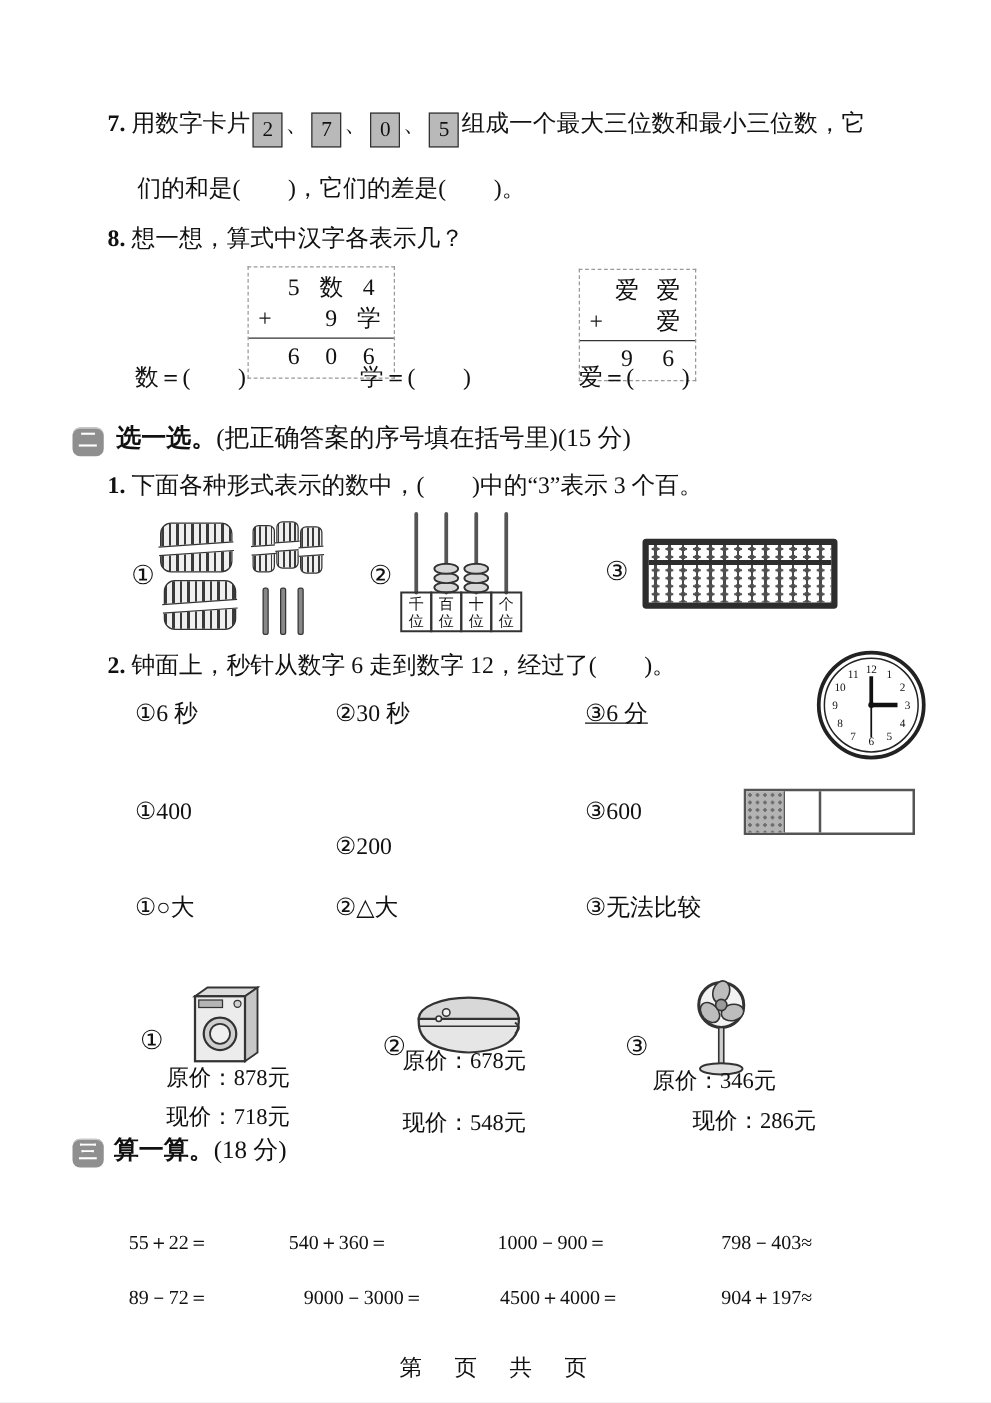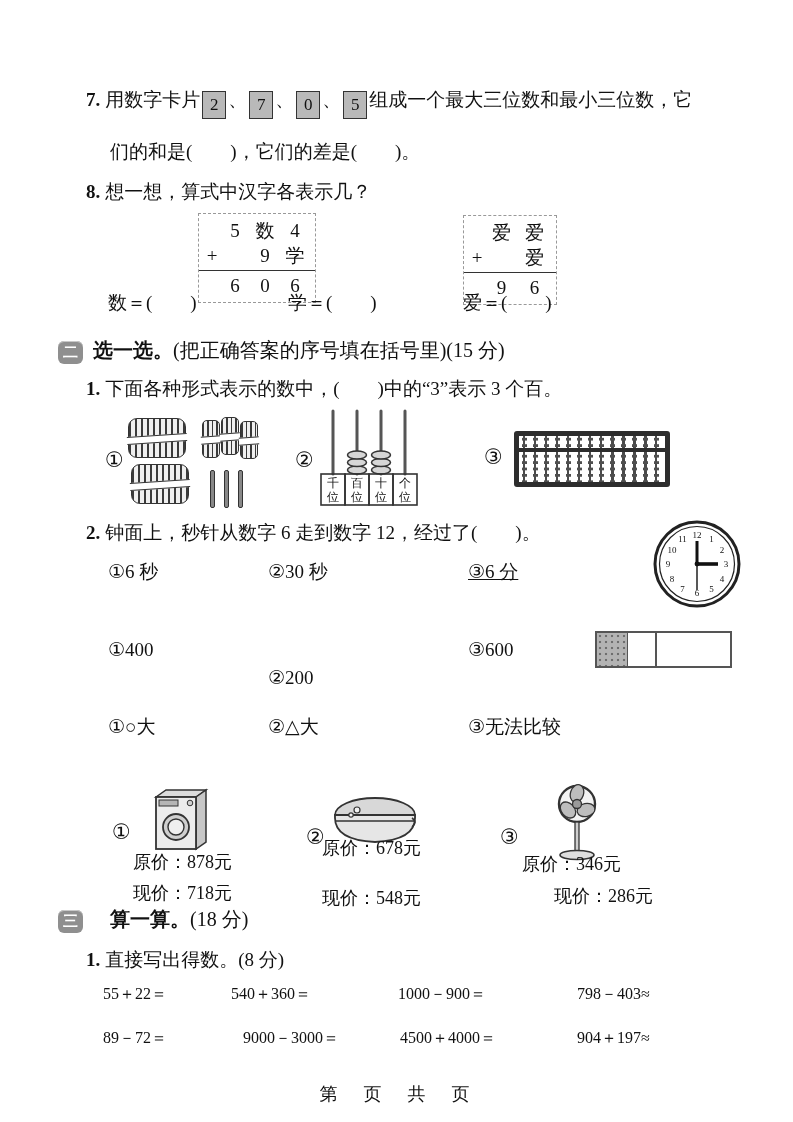--- a/index.html
+++ b/index.html
@@ -238,26 +238,23 @@
     </g>
     <circle cx="29" cy="20" r="4.5" fill="#9a9a9a" stroke="#333" stroke-width="1.3"></circle>
     <rect x="27" y="38" width="4" height="30" fill="#cfcfcf" stroke="#333" stroke-width="1.3"></rect>
     <ellipse cx="29" cy="71" rx="17" ry="4.5" fill="#dedede" stroke="#333" stroke-width="1.6"></ellipse>
   </svg>
   <div class="abs price" style="left:522px;top:852px;">原价：346元</div>
   <div class="abs price" style="left:522px;top:884px;margin-left:32px;">现价：286元</div>
 
   <div class="abs" style="left:58px;top:906px;">
     <span class="badge">三</span>
-    <span class="sec-title" style="margin-left:23px;">算一算。</span><span class="sec-rest">(18 分)</span>
-  </div>
-
-  <div class="abs txt" style="left:86px;top:946px;">
-    <span class="qnum">1.</span><span>直接写出得数。(8 分)</span>
-  </div>
+    <span class="sec-title" style="margin-left:4px;">算一算。</span><span class="sec-rest">(18 分)</span>
+  </div>
+
 
   <div class="abs calc" style="left:103px;top:984px;">55＋22＝</div>
   <div class="abs calc" style="left:231px;top:984px;">540＋360＝</div>
   <div class="abs calc" style="left:398px;top:984px;">1000－900＝</div>
   <div class="abs calc" style="left:577px;top:984px;">798－403≈</div>
 
   <div class="abs calc" style="left:103px;top:1028px;">89－72＝</div>
   <div class="abs calc" style="left:243px;top:1028px;">9000－3000＝</div>
   <div class="abs calc" style="left:400px;top:1028px;">4500＋4000＝</div>
   <div class="abs calc" style="left:577px;top:1028px;">904＋197≈</div>

